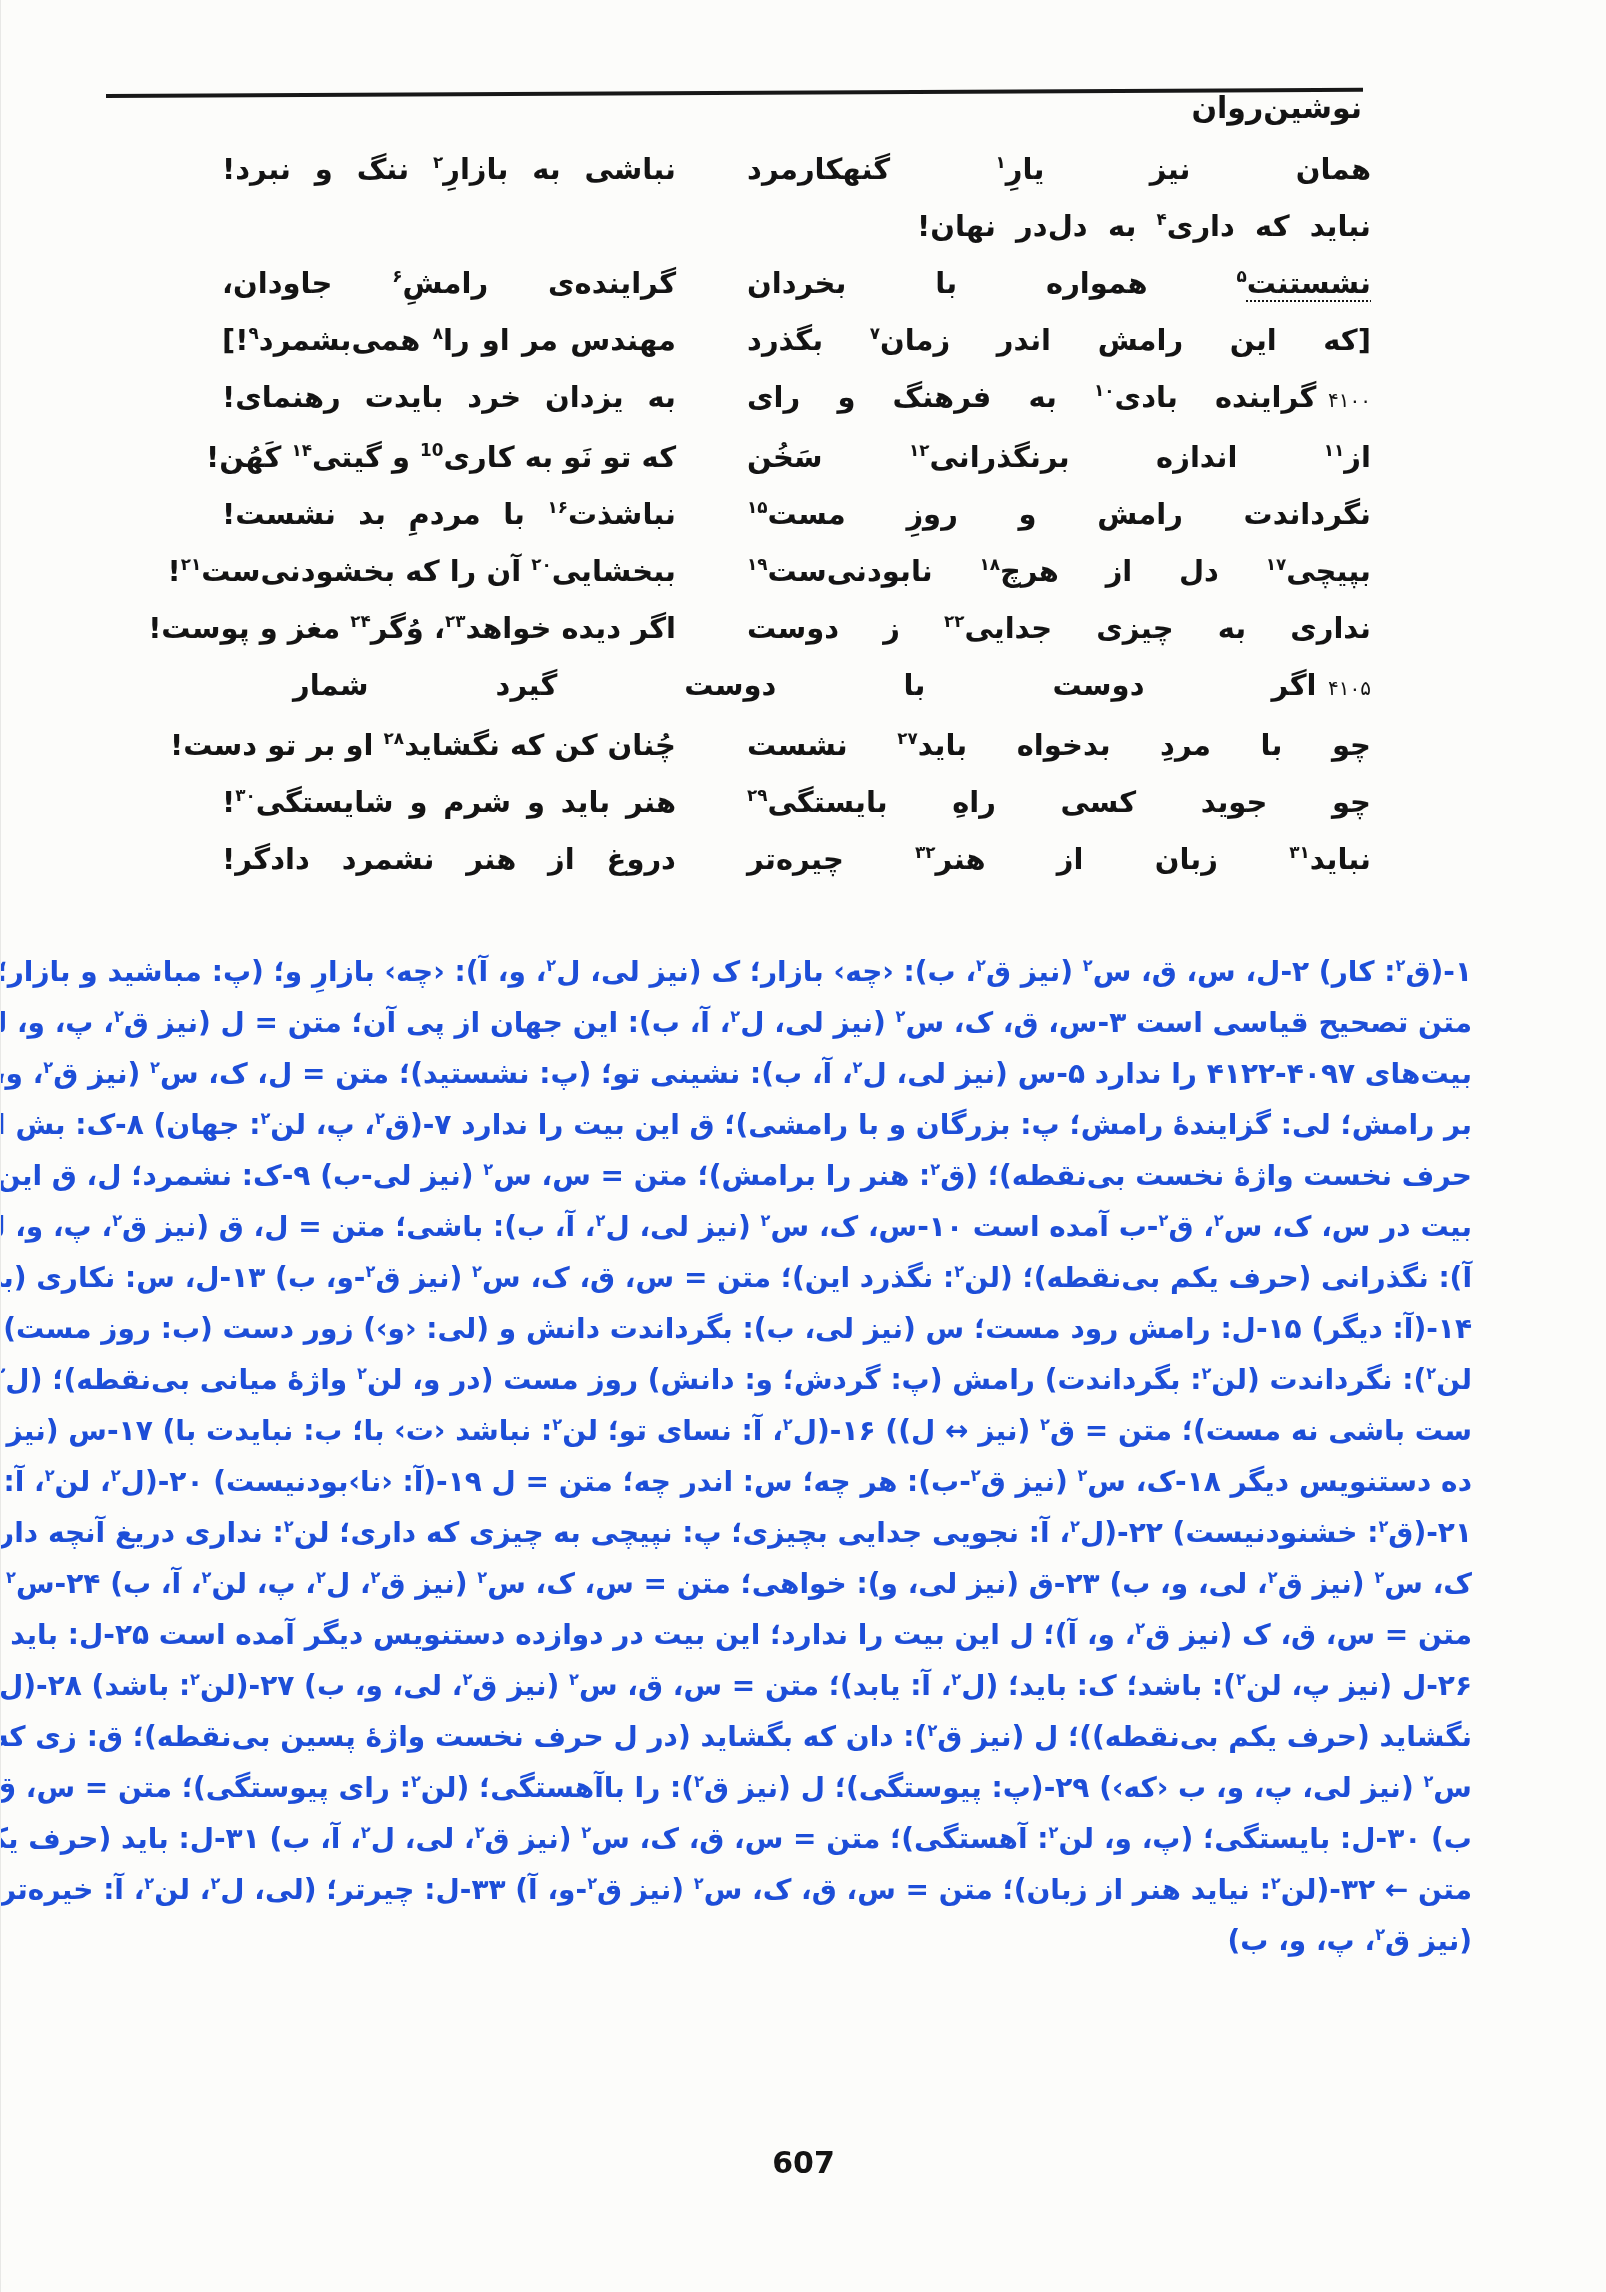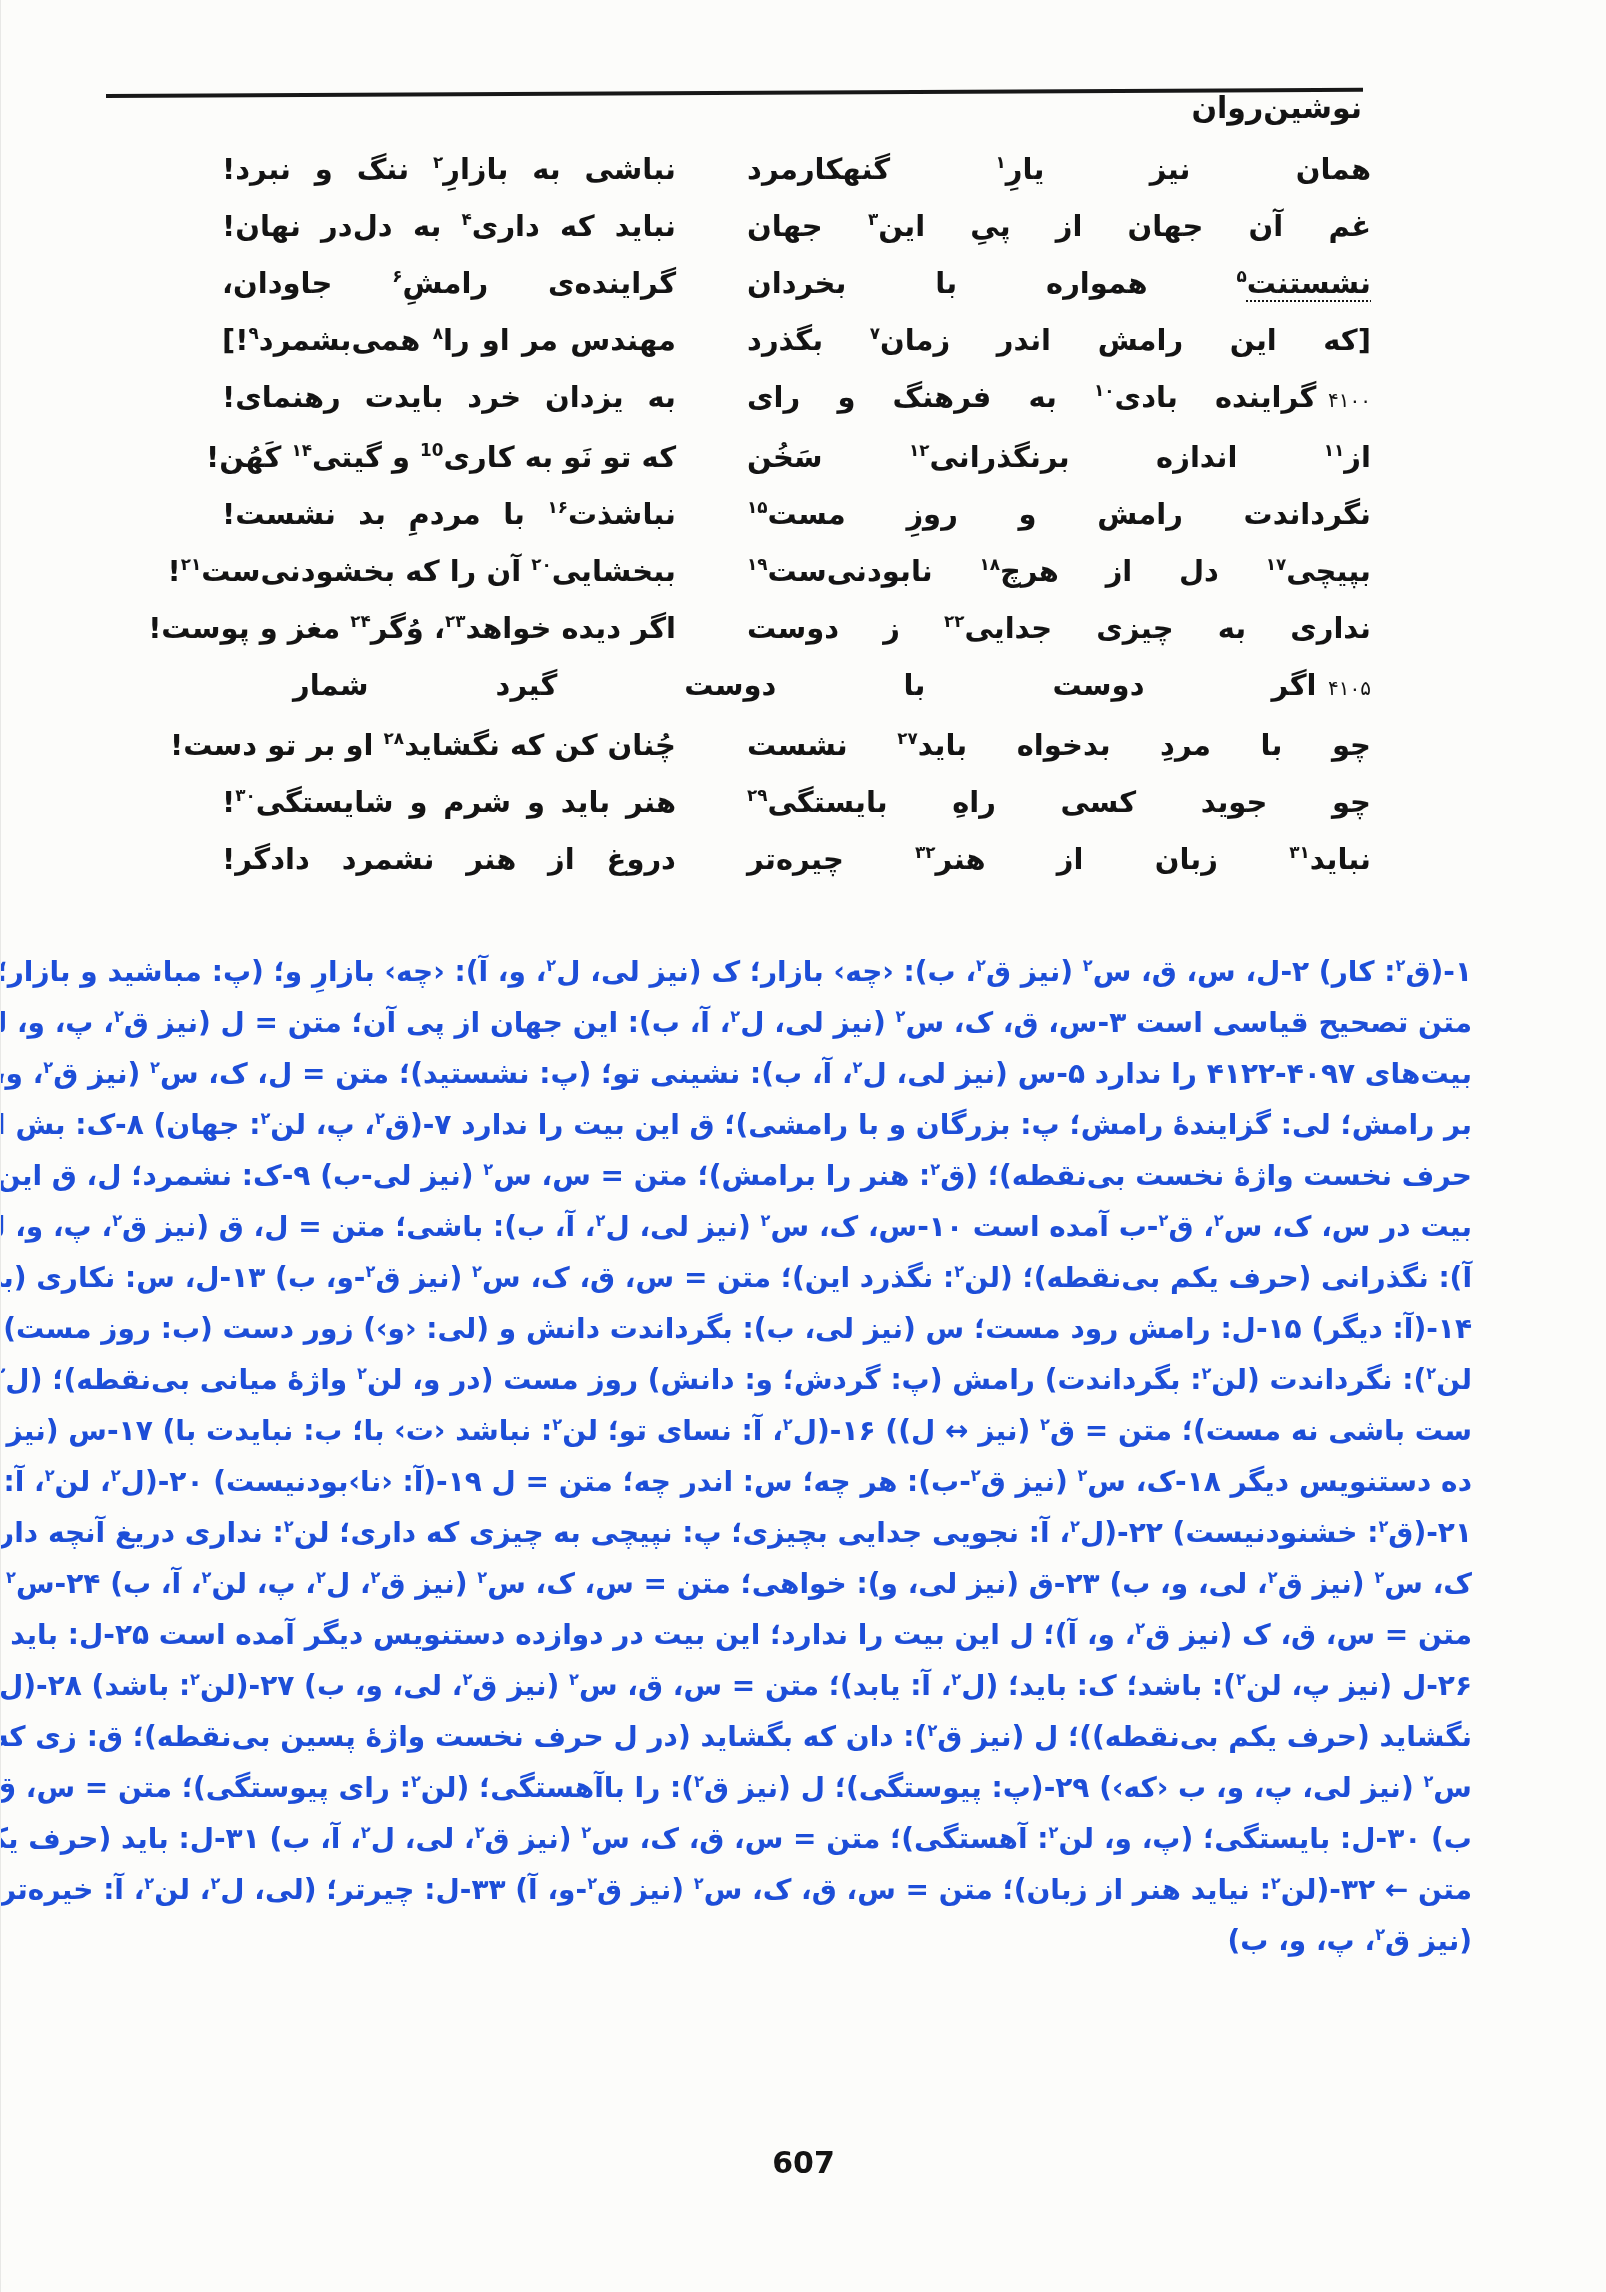--- a/index.html
+++ b/index.html
@@ -64,21 +64,20 @@
   <div class="header-rule"></div>
 
   <div class="poem">
     <div class="verse-row">
       <div class="verse-no"></div>
       <div class="hem hem-a">همان نیز یارِ<sup>۱</sup> گنهکارمرد</div>
       <div class="hem hem-b">نباشی به بازارِ<sup>۲</sup> ننگ و نبرد!</div>
     </div>
     <div class="verse-row">
       <div class="verse-no"></div>
-      <div class="hem hem-a">غم آن جهان از پیِ این<sup>۳</sup> جهان</div>
       <div class="hem hem-b">نباید که داری<sup>۴</sup> به دل‌در نهان!</div>
     </div>
     <div class="verse-row">
       <div class="verse-no"></div>
       <div class="hem hem-a"><u>نشستنت</u><sup>۵</sup> همواره با بخردان</div>
       <div class="hem hem-b">گراینده‌ی رامشِ<sup>۶</sup> جاودان،</div>
     </div>
     <div class="verse-row">
       <div class="verse-no"></div>
       <div class="hem hem-a">[که این رامش اندر زمان<sup>۷</sup> بگذرد</div>

